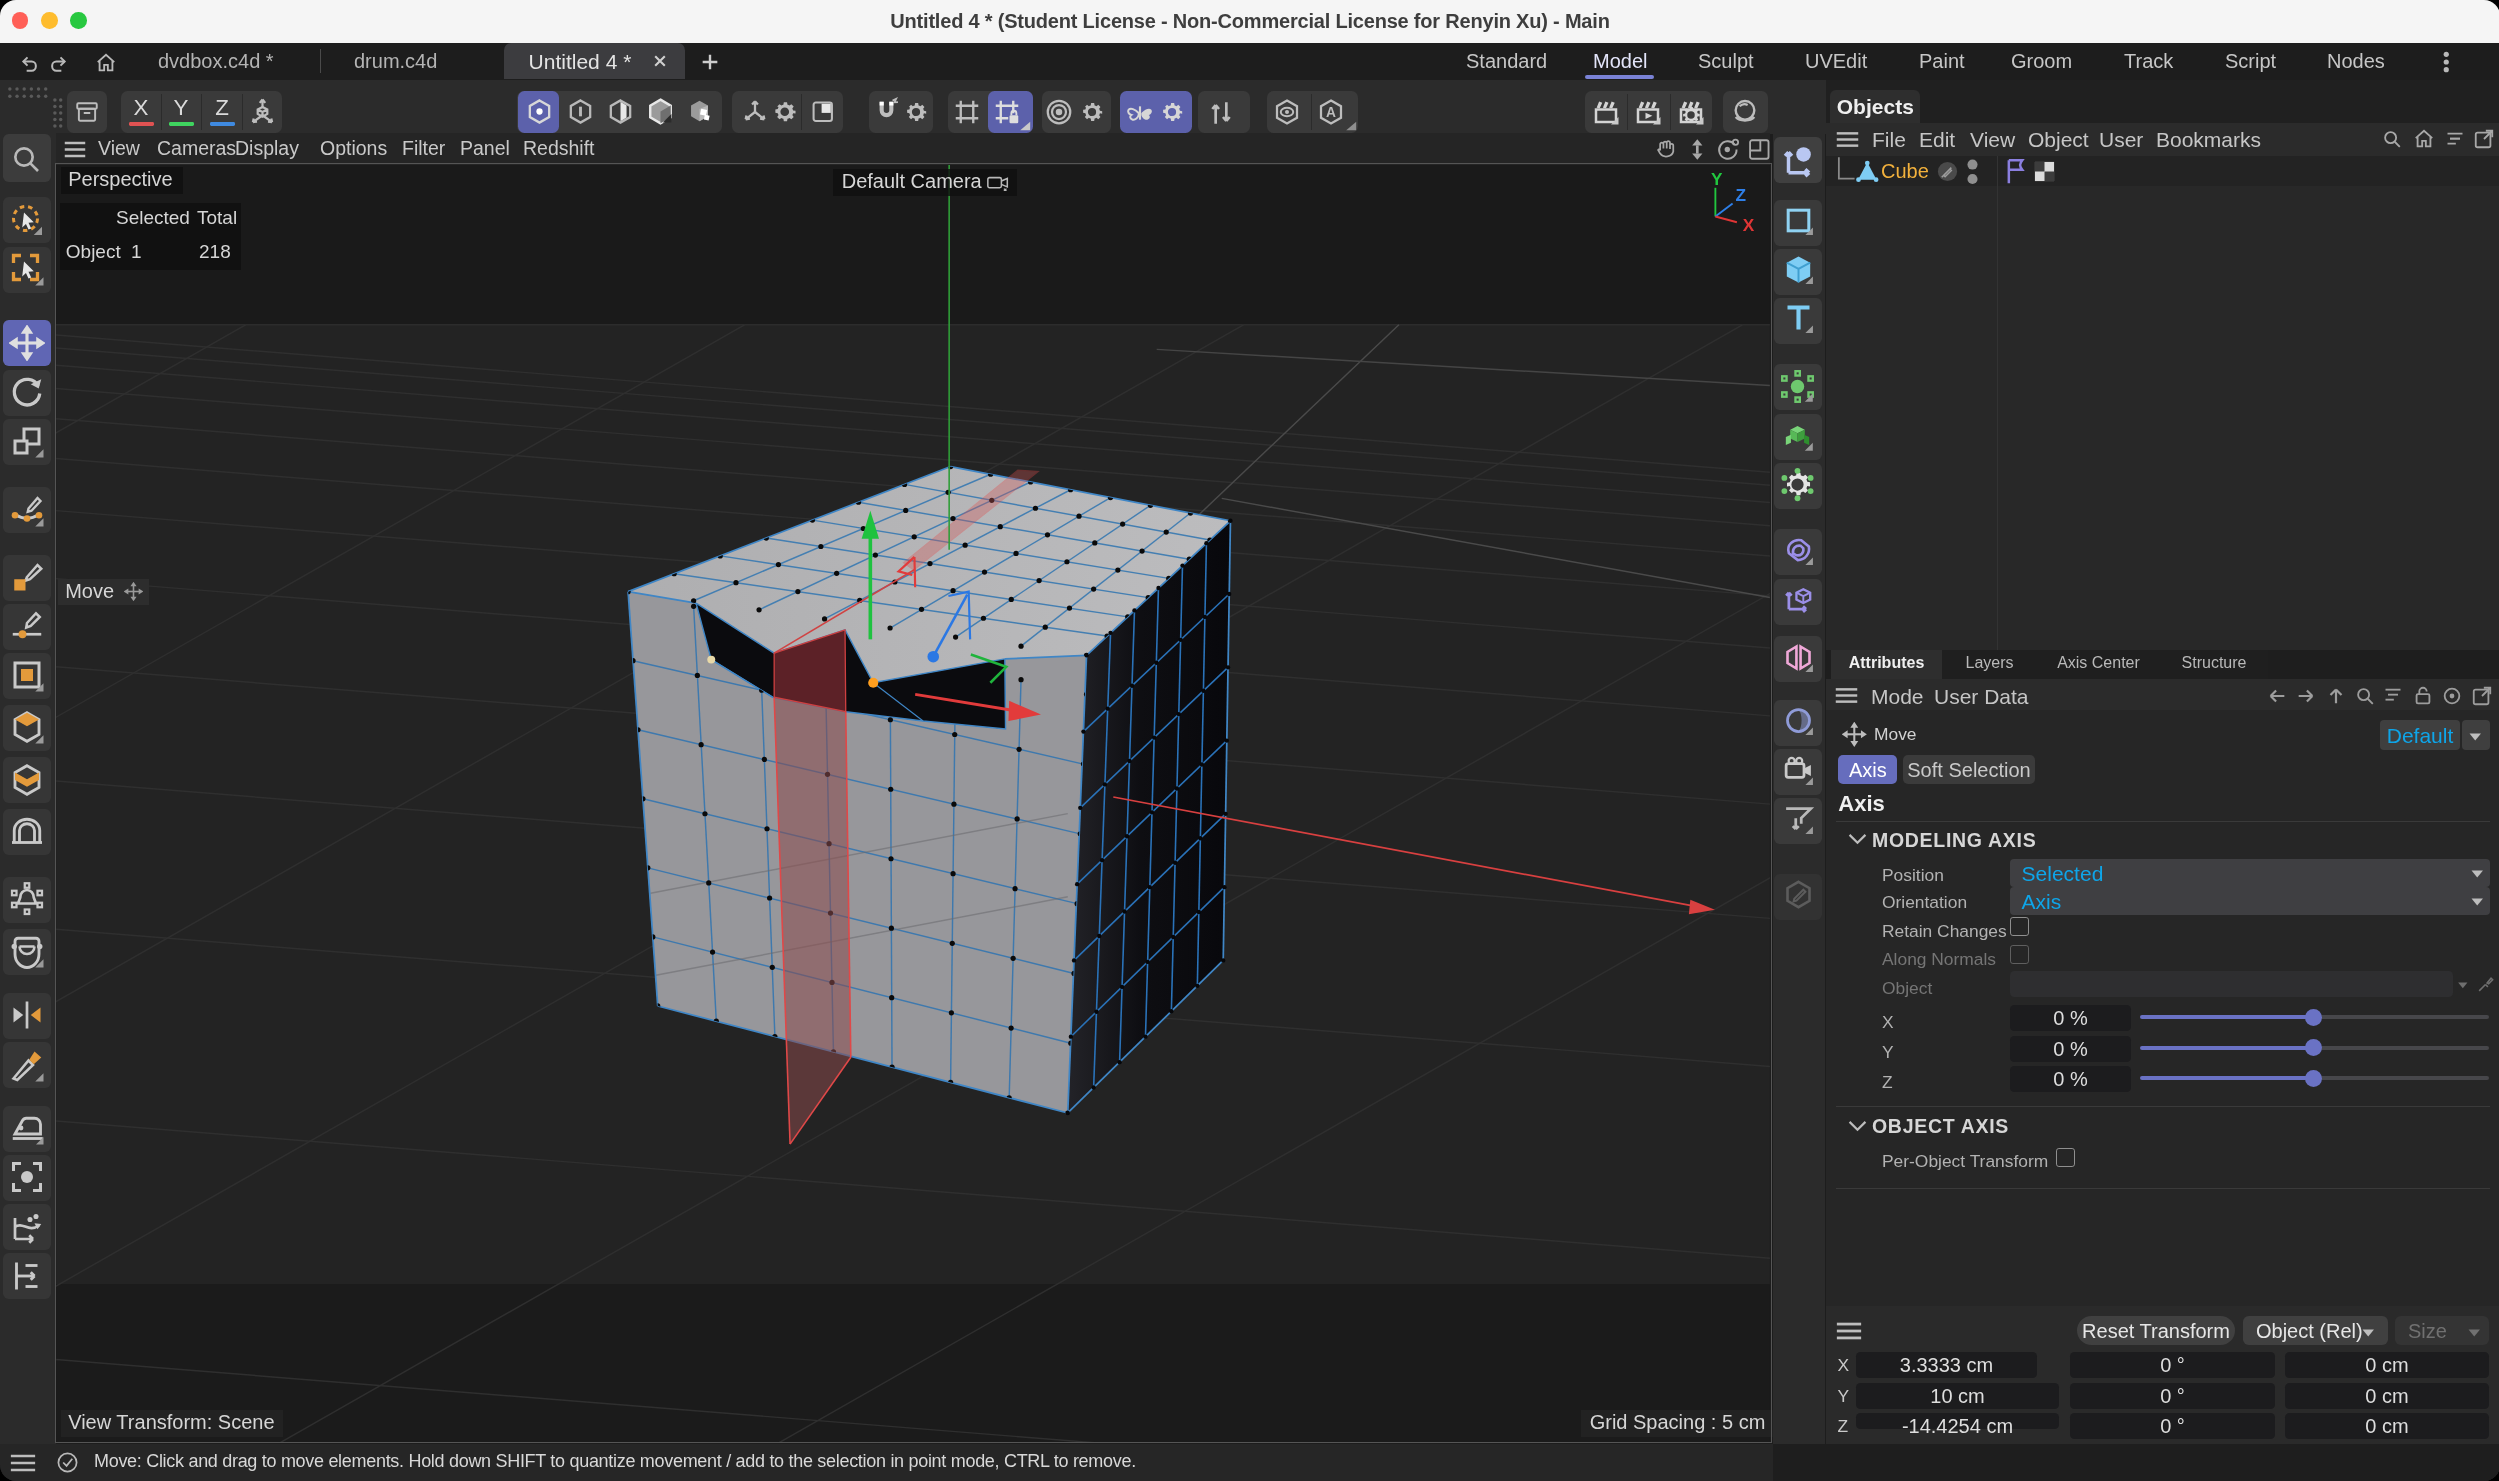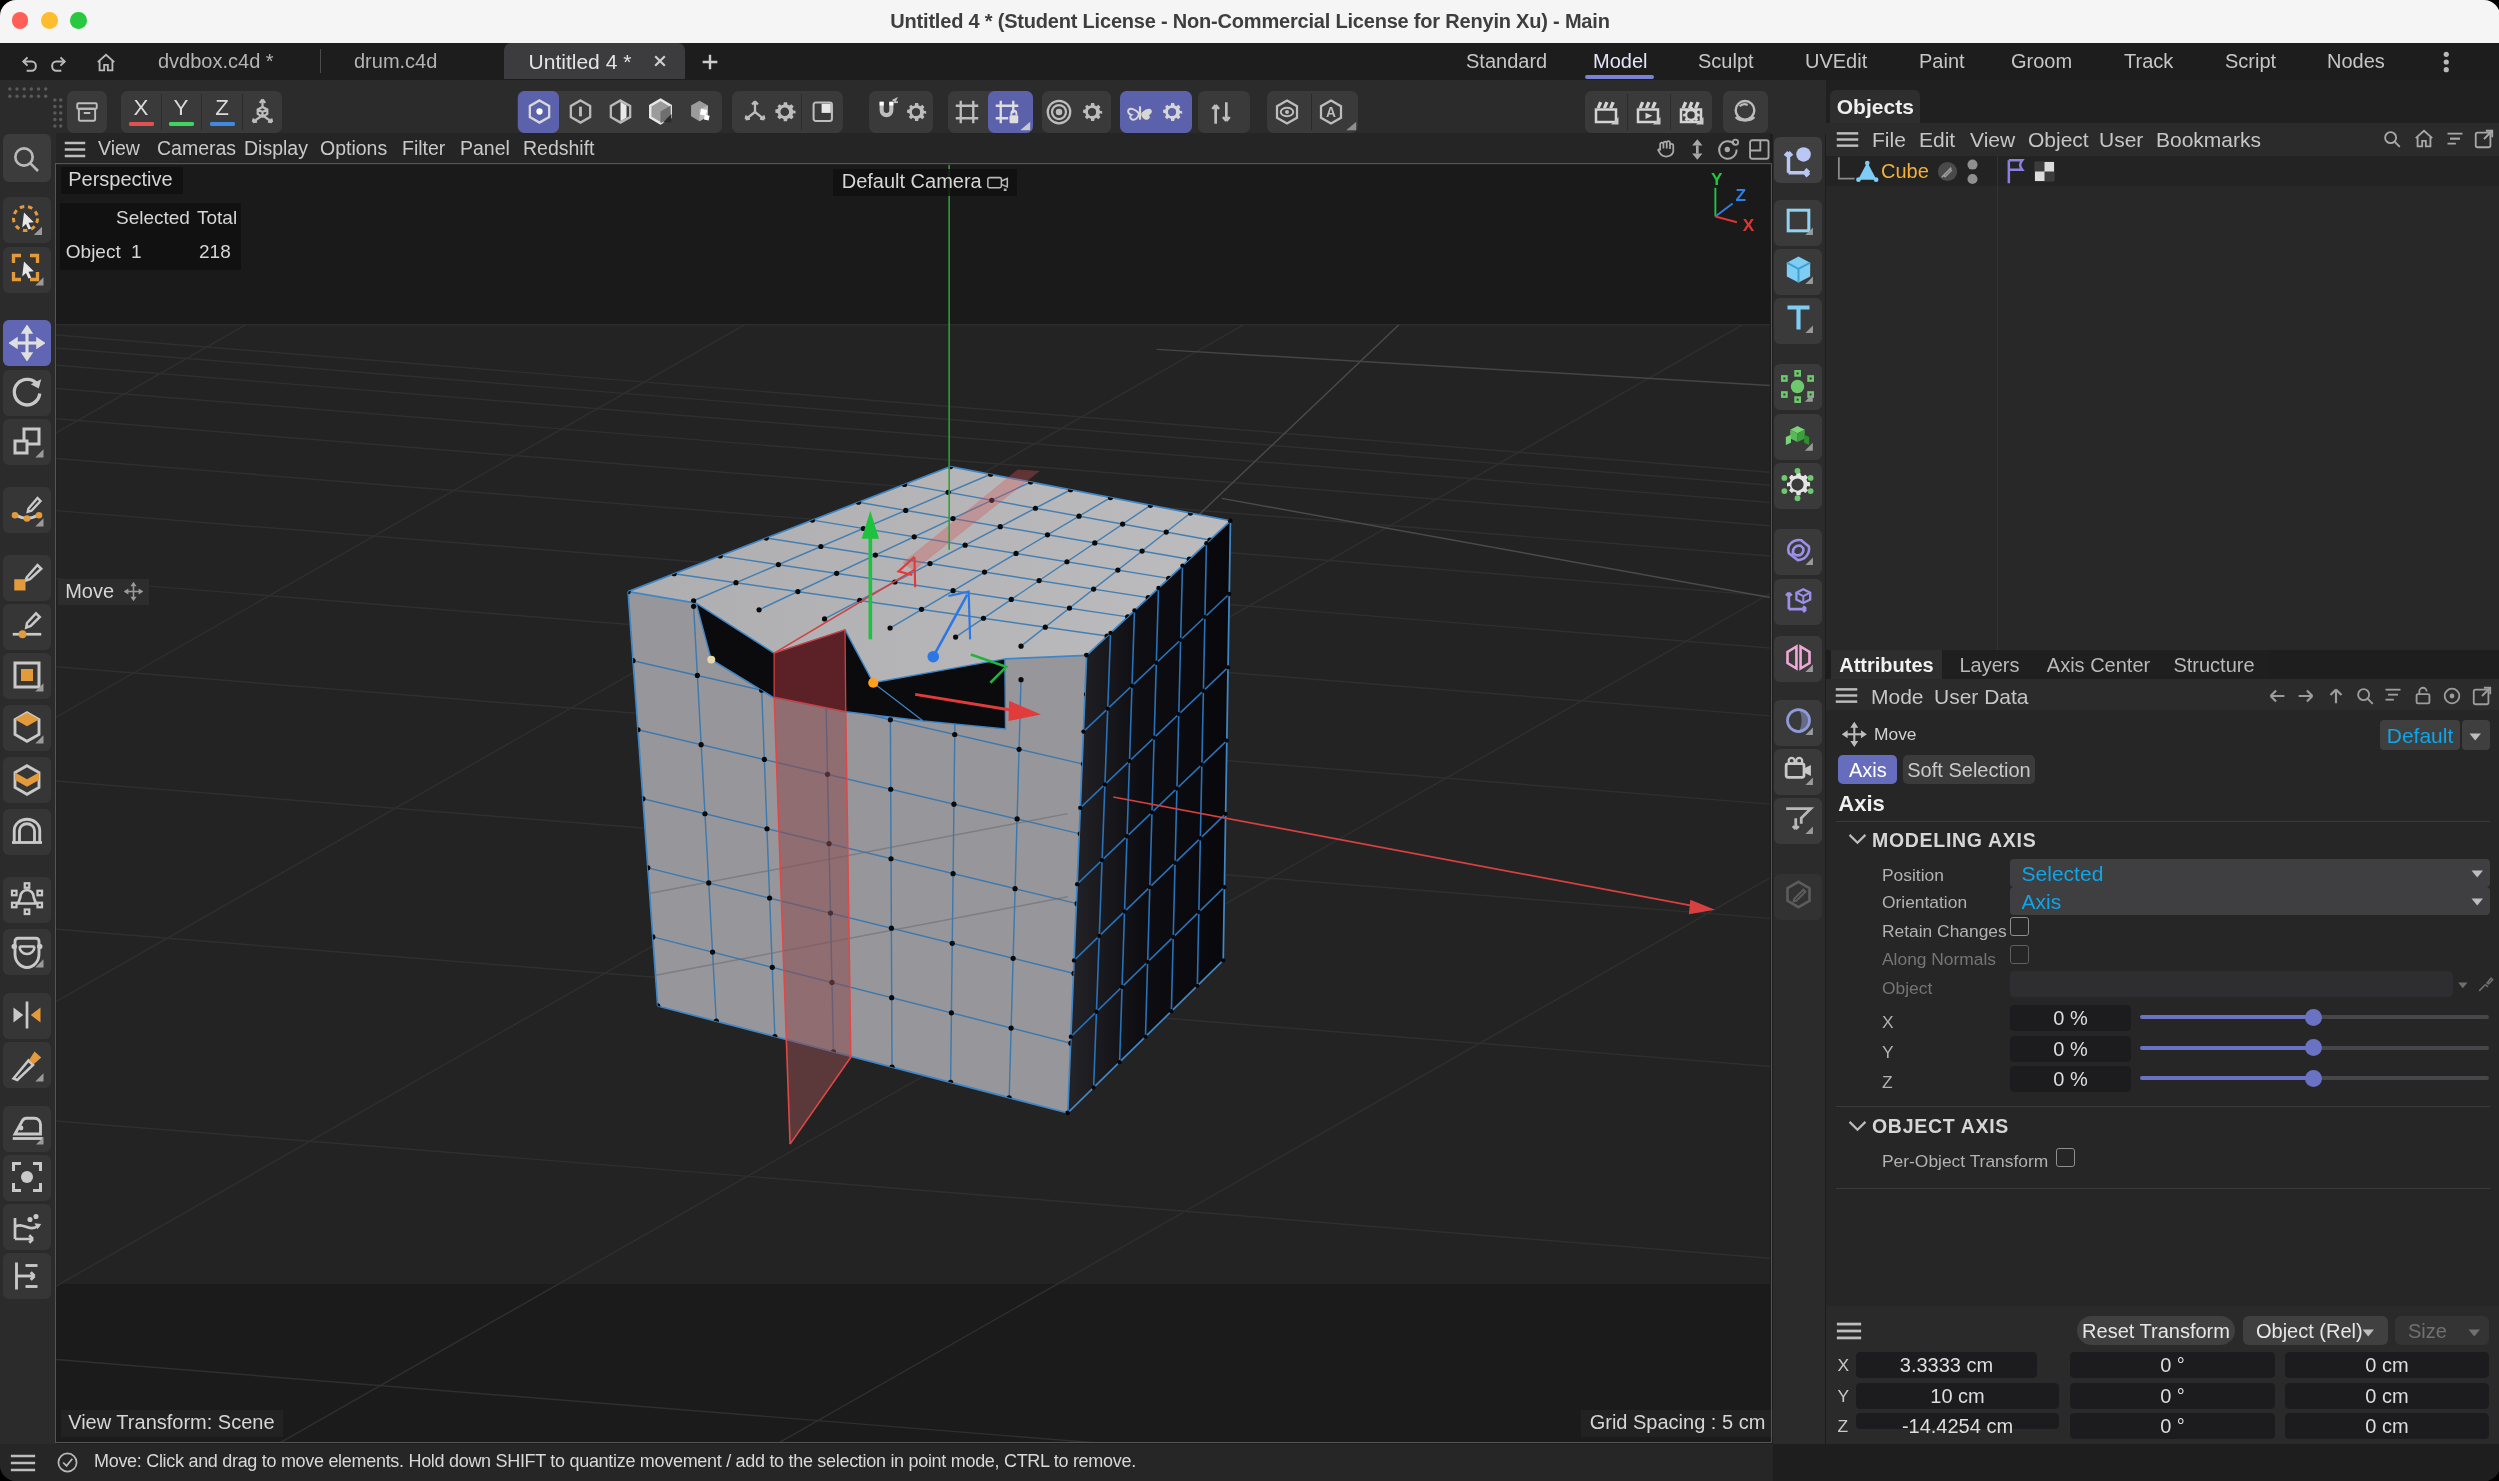--- a/index.html
+++ b/index.html
@@ -21,21 +21,21 @@
 #sidebar{position:absolute;left:0;top:133px;width:56px;height:1311px;background:#2b2b2b}
 .tool{position:absolute;left:2.9px;width:48px;height:46px;background:#363636;border-radius:5.8px}
 .tool.sel{background:#6066b4}
 .hud{position:absolute;background:rgba(16,16,16,.82);color:#d6d6d6;font-size:20px;white-space:nowrap}
 #rightcol{position:absolute;left:1773px;top:133px;width:52px;height:1311px;background:#2b2b2b}
 .rtool{position:absolute;left:1.4px;width:48px;height:46px;background:#3a3a3a;border-radius:5.8px}
 #objpanel{position:absolute;left:1826px;top:80px;width:674px;height:570px;background:#282828}
 #attrpanel{position:absolute;left:1826px;top:650px;width:674px;height:657px;background:#262626}
 #coordpanel{position:absolute;left:1826px;top:1306px;width:674px;height:140px;background:#2a2a2a}
 #statusbar{position:absolute;left:0;top:1444px;width:2500px;height:37px;background:#262626;color:#d8d8d8;font-size:18px;letter-spacing:-0.3px}
-.tab{position:absolute;top:0;height:29px;font-size:20px;color:#b9b9b9;background:#1f1f1f;text-align:center}
+.tab{position:absolute;top:0;height:29px;font-size:16px;color:#b9b9b9;background:#1f1f1f;text-align:center}
 .tab.act{background:#2e2e2e;color:#f0f0f0;font-weight:bold}
 .pmenu{color:#c6c6c6;font-size:21px;position:absolute}
 .fld{position:absolute;background:#3f3f42;border-radius:4px;color:#0ea5e9;font-size:21px}
 .lbl{position:absolute;color:#b2b2b2;font-size:17.4px;white-space:nowrap}
 .dim{color:#757575}
 .vbox{position:absolute;background:#1c1c1e;border-radius:4.3px;color:#dedede;font-size:20px;text-align:center}
 .cbx{position:absolute;width:19px;height:19px;border:1.8px solid #8f8f8f;border-radius:2.9px;background:transparent}
 .sect{position:absolute;color:#d6d6d6;font-size:19.5px;font-weight:bold;letter-spacing:0.7px;white-space:nowrap}
 .sep{position:absolute;left:1836px;width:654px;height:1.4px;background:#3a3a3a}
 </style></head>
@@ -300,21 +300,21 @@
 <div id="vpmenu">
   <svg class="ic" style="left:8px;top:6.5px" width="22" height="19" viewBox="0 0 30 26">
         <g stroke="#bdbdbd" stroke-width="3.4">
           <line x1="1" y1="4" x2="29" y2="4"></line>
           <line x1="1" y1="13" x2="29" y2="13"></line>
           <line x1="1" y1="22" x2="29" y2="22"></line>
         </g>
       </svg>
   <span style="left:42px">View</span>
   <span style="left:101px">Cameras</span>
-  <span style="left:188px">Display</span>
+  <span style="left:179px">Display</span>
   <span style="left:264px">Options</span>
   <span style="left:346px">Filter</span>
   <span style="left:404px">Panel</span>
   <span style="left:467px">Redshift</span>
   <svg class="ic" style="left:1598px;top:5px" width="24.6" height="23" viewBox="0 0 24 22">
         <g fill="none" stroke="#a8a8a8" stroke-width="1.7">
           <path d="M6 12 V6 a1.6 1.6 0 0 1 3.2 0 M9.2 10 V5 a1.6 1.6 0 0 1 3.2 0 M12.4 10 V4.4 a1.6 1.6 0 0 1 3.2 0 V10 M15.6 10.5 V7 a1.6 1.6 0 0 1 3.2 0 V13 a7 6 0 0 1 -12.8 2 L4 11.5 a1.8 1.8 0 0 1 2 -.8"></path>
         </g>
       </svg>
   <svg class="ic" style="left:1629px;top:5px" width="24.6" height="23" viewBox="0 0 24 22">

